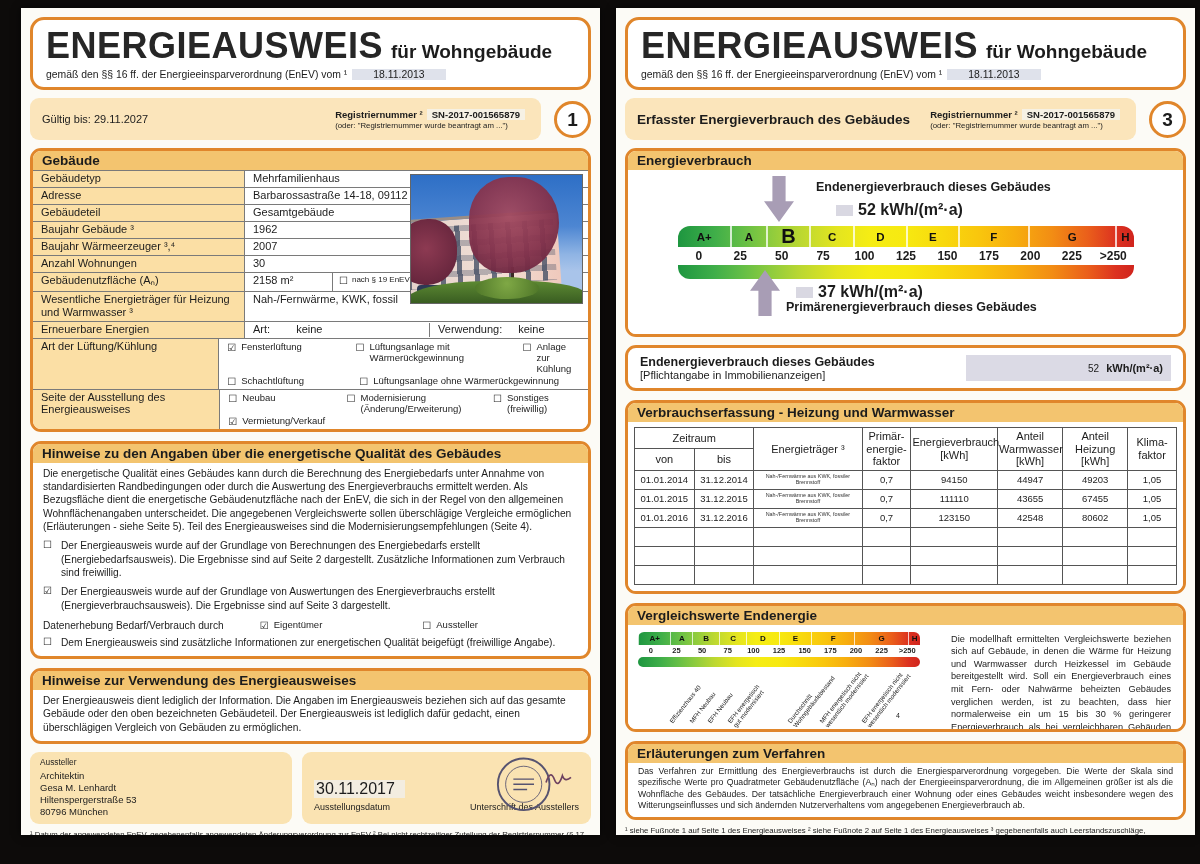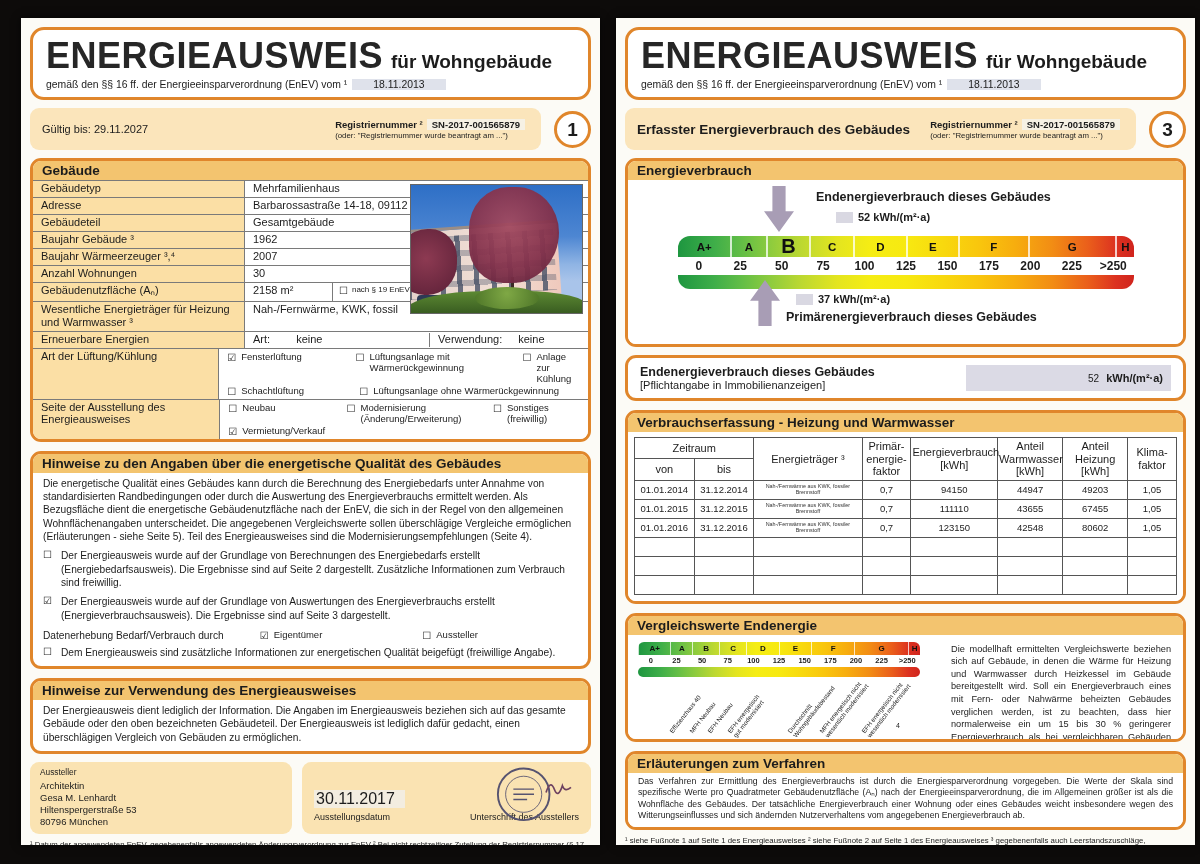--- a/index.html
+++ b/index.html
@@ -6,21 +6,21 @@
     --orange:#E0862B;
     --bar:#F3C46F;
     --cell:#FBDFA5;
     --strip:#FBE5BB;
     --ink:#1c1c1c;
     --grad:linear-gradient(90deg,#1E9640 0%,#3FAE49 8%,#63BE46 14%,#8CCB3E 20%,#BCD831 27%,#E4E51F 35%,#F5ED14 42%,#F7E911 50%,#F8D90E 58%,#F9C60D 66%,#F7AD0E 74%,#F28D14 82%,#EA5E1B 90%,#DC3220 96%,#D0241D 100%);
     --arrow:#A89DB5;
   }
   *{margin:0;padding:0;box-sizing:border-box;}
   body{width:1200px;height:864px;position:relative;background:#0d0b0a;font-family:"Liberation Sans",sans-serif;color:var(--ink);overflow:hidden;}
-  .page{position:absolute;top:18px;width:579px;height:827px;background:#FCFBF6;padding:9px 9px;overflow:hidden;box-shadow:0 0 8px rgba(0,0,0,.7);}
+  .page{position:absolute;top:8px;width:579px;height:827px;background:#FCFBF6;padding:9px 9px;overflow:hidden;box-shadow:0 0 8px rgba(0,0,0,.7);}
   #page-left{left:21px;}
   #page-right{left:616px;}
   .pre{white-space:pre-line;}
 
   
   .title-box{border:3px solid var(--orange);border-radius:14px;padding:5px 13px 7px;background:#fff;}
   .h-title{font-size:36px;font-weight:bold;color:#262626;letter-spacing:.5px;display:inline;}
   .h-suffix{font-size:19px;font-weight:bold;margin-left:8px;}
   .law{font-size:10.4px;margin-top:2px;}
   .chip{background:#DFE2EB;padding:0 21px;margin-left:5px;display:inline-block;}
@@ -82,21 +82,21 @@
   .issue-labels{display:flex;justify-content:space-between;font-size:9px;margin-top:4px;}
   .stamp{position:absolute;right:14px;top:1px;}
   .footnotes{font-size:7.8px;line-height:1.28;margin-top:6px;color:#222;}
 
   
   .ev-body{position:relative;height:164px;background:#fff;}
   .arrow{position:absolute;background:var(--arrow);}
   .arrow-down{left:136px;top:6px;width:30px;height:46px;clip-path:polygon(28% 0,72% 0,72% 55%,100% 55%,50% 100%,0 55%,28% 55%);}
   .arrow-up{left:122px;top:100px;width:30px;height:46px;clip-path:polygon(50% 0,100% 45%,72% 45%,72% 100%,28% 100%,28% 45%,0 45%);}
   .ev-endlabel{position:absolute;left:188px;top:10px;font-weight:bold;font-size:12.5px;}
-  .valline{position:absolute;display:flex;align-items:center;font-weight:bold;font-size:11px;}
+  .valline{position:absolute;display:flex;align-items:center;font-weight:bold;font-size:16px;}
   .ev-endval{left:208px;top:31px;}
   .gchip{width:17px;height:11px;background:#D9D8E2;margin-right:5px;display:inline-block;}
   .scale{position:absolute;left:50px;top:56px;width:456px;}
   .band{display:flex;background:var(--grad);}
   .band.letters{height:21px;border-radius:12px 12px 0 0;}
   .seg{height:100%;display:flex;align-items:center;justify-content:center;font-weight:bold;font-size:11.5px;border-left:2px solid rgba(255,255,255,.75);color:#101010;}
   .seg:first-child{border-left:none;}
   .seg.cur{font-size:20px;}
   .nums{height:18px;background:#fff;display:flex;align-items:center;font-weight:bold;font-size:12px;}
   .nums span{flex:1;text-align:center;}

